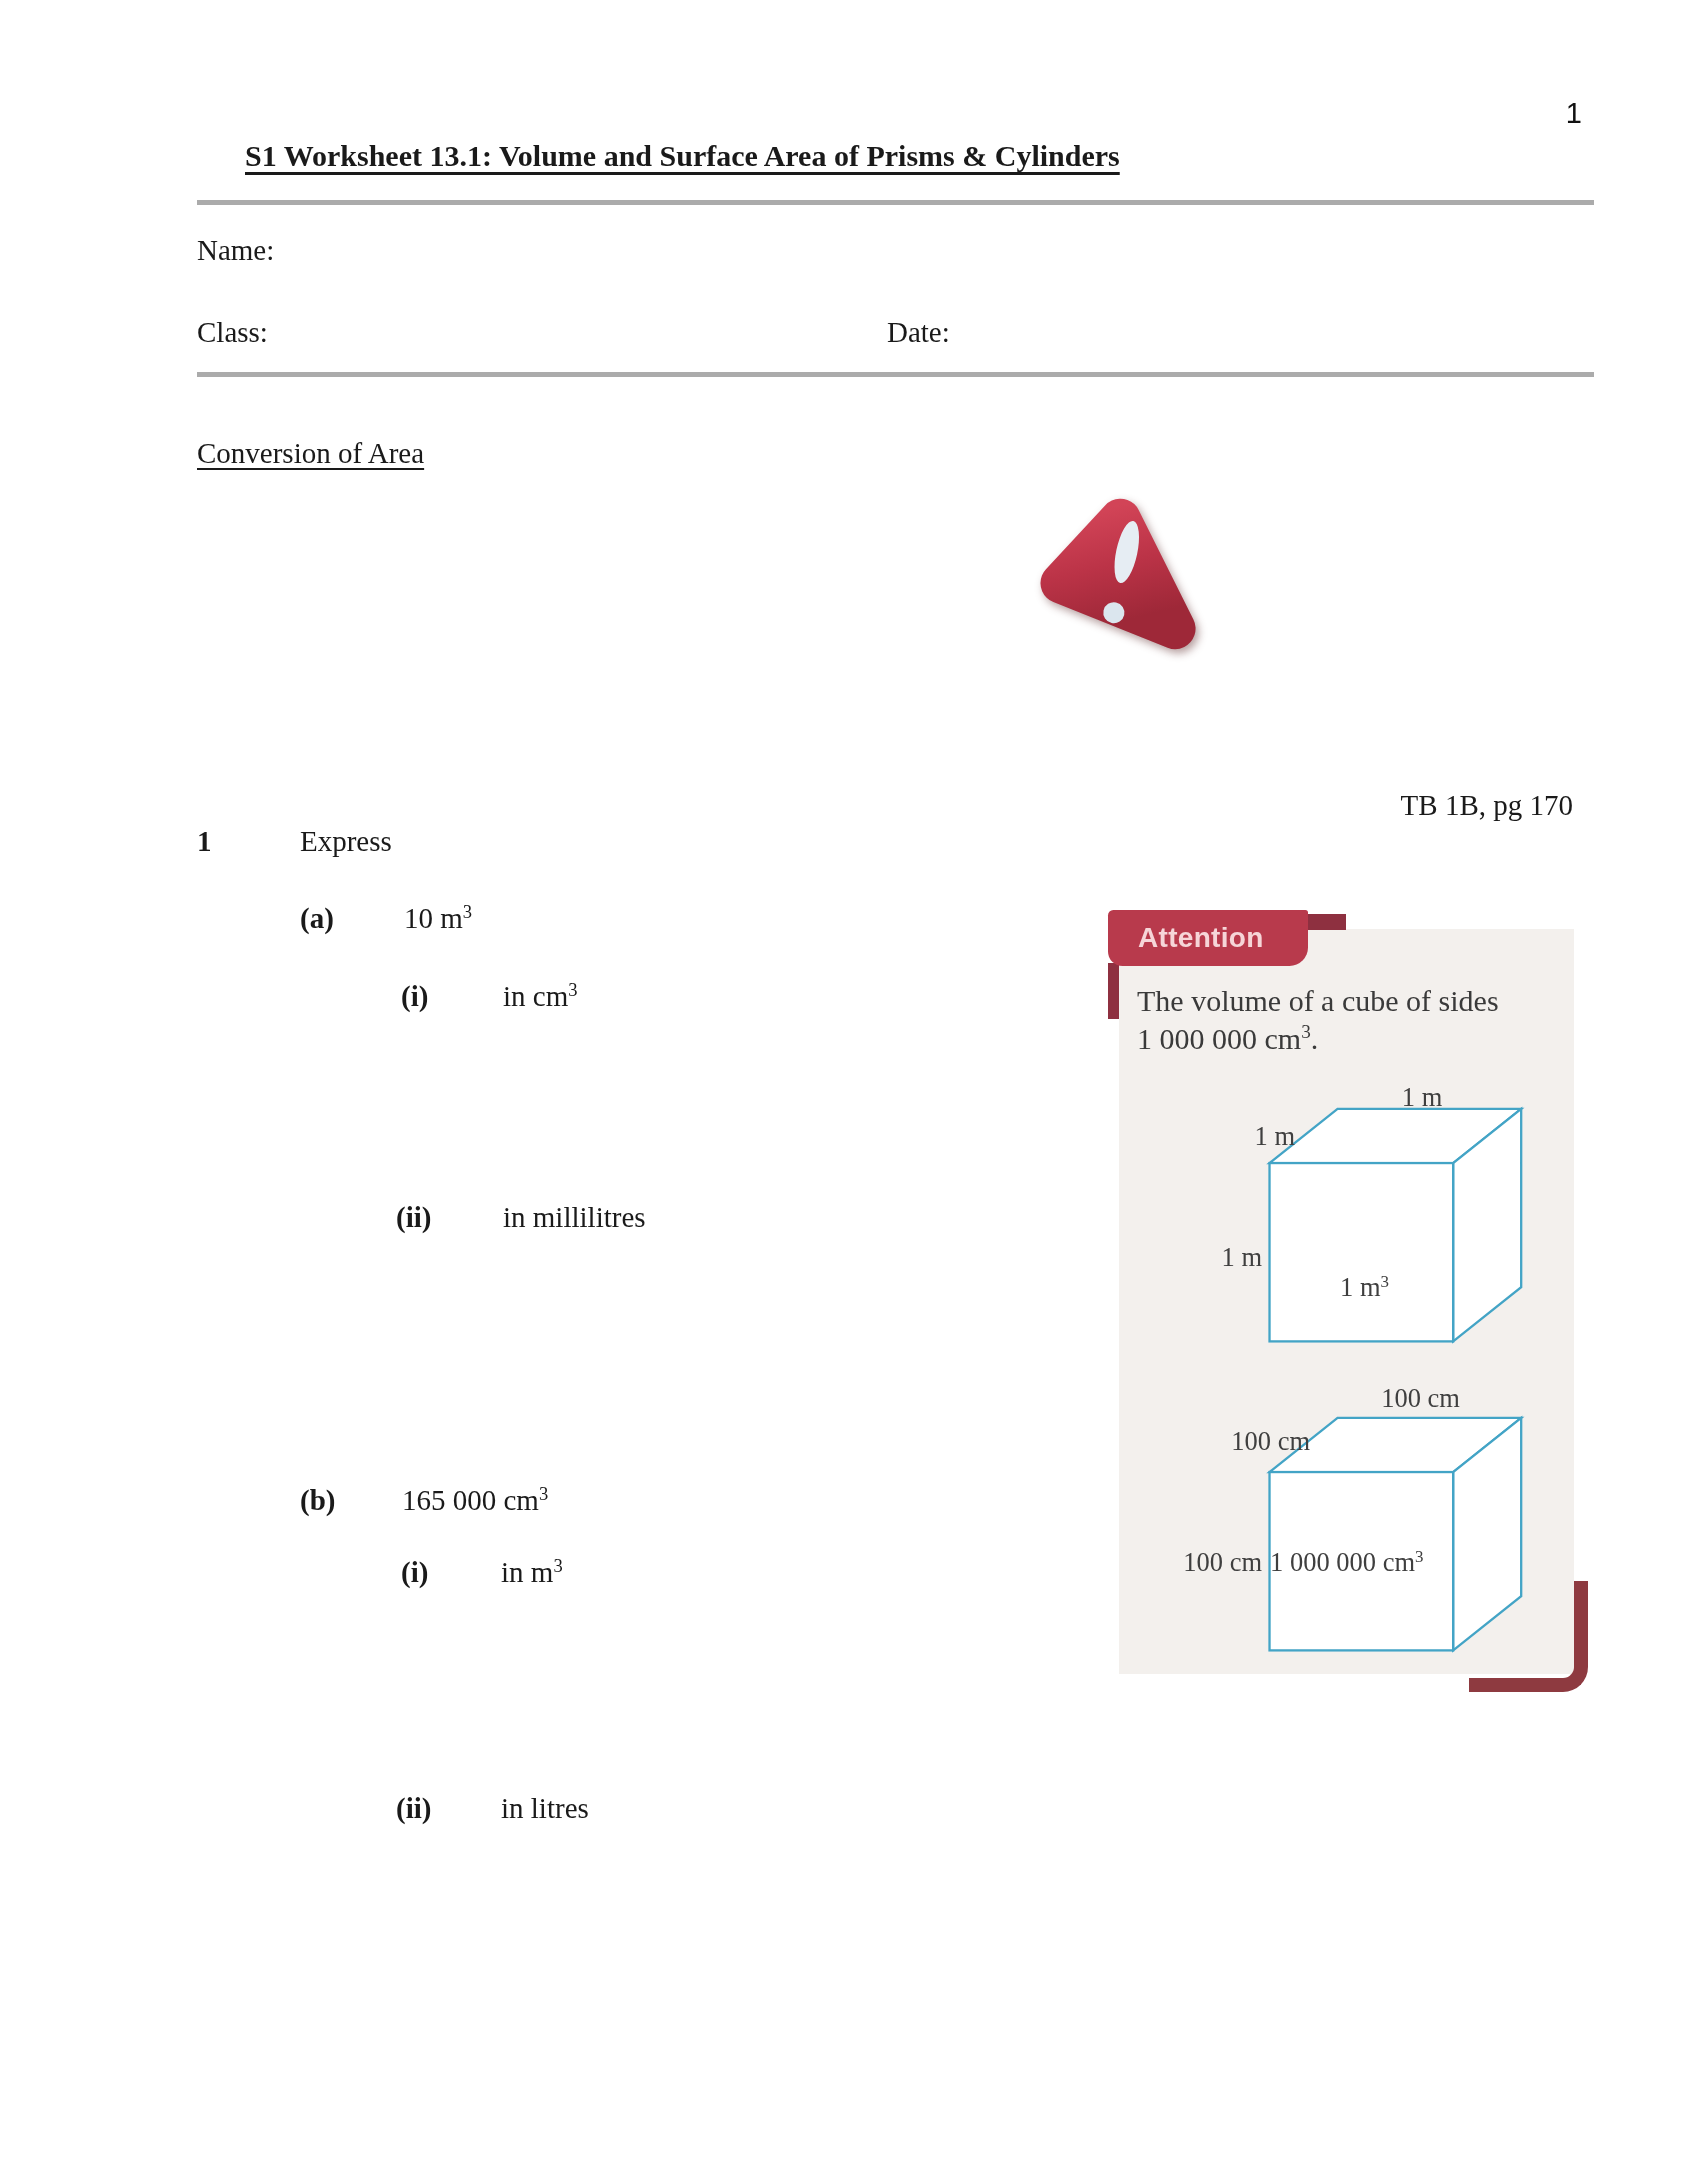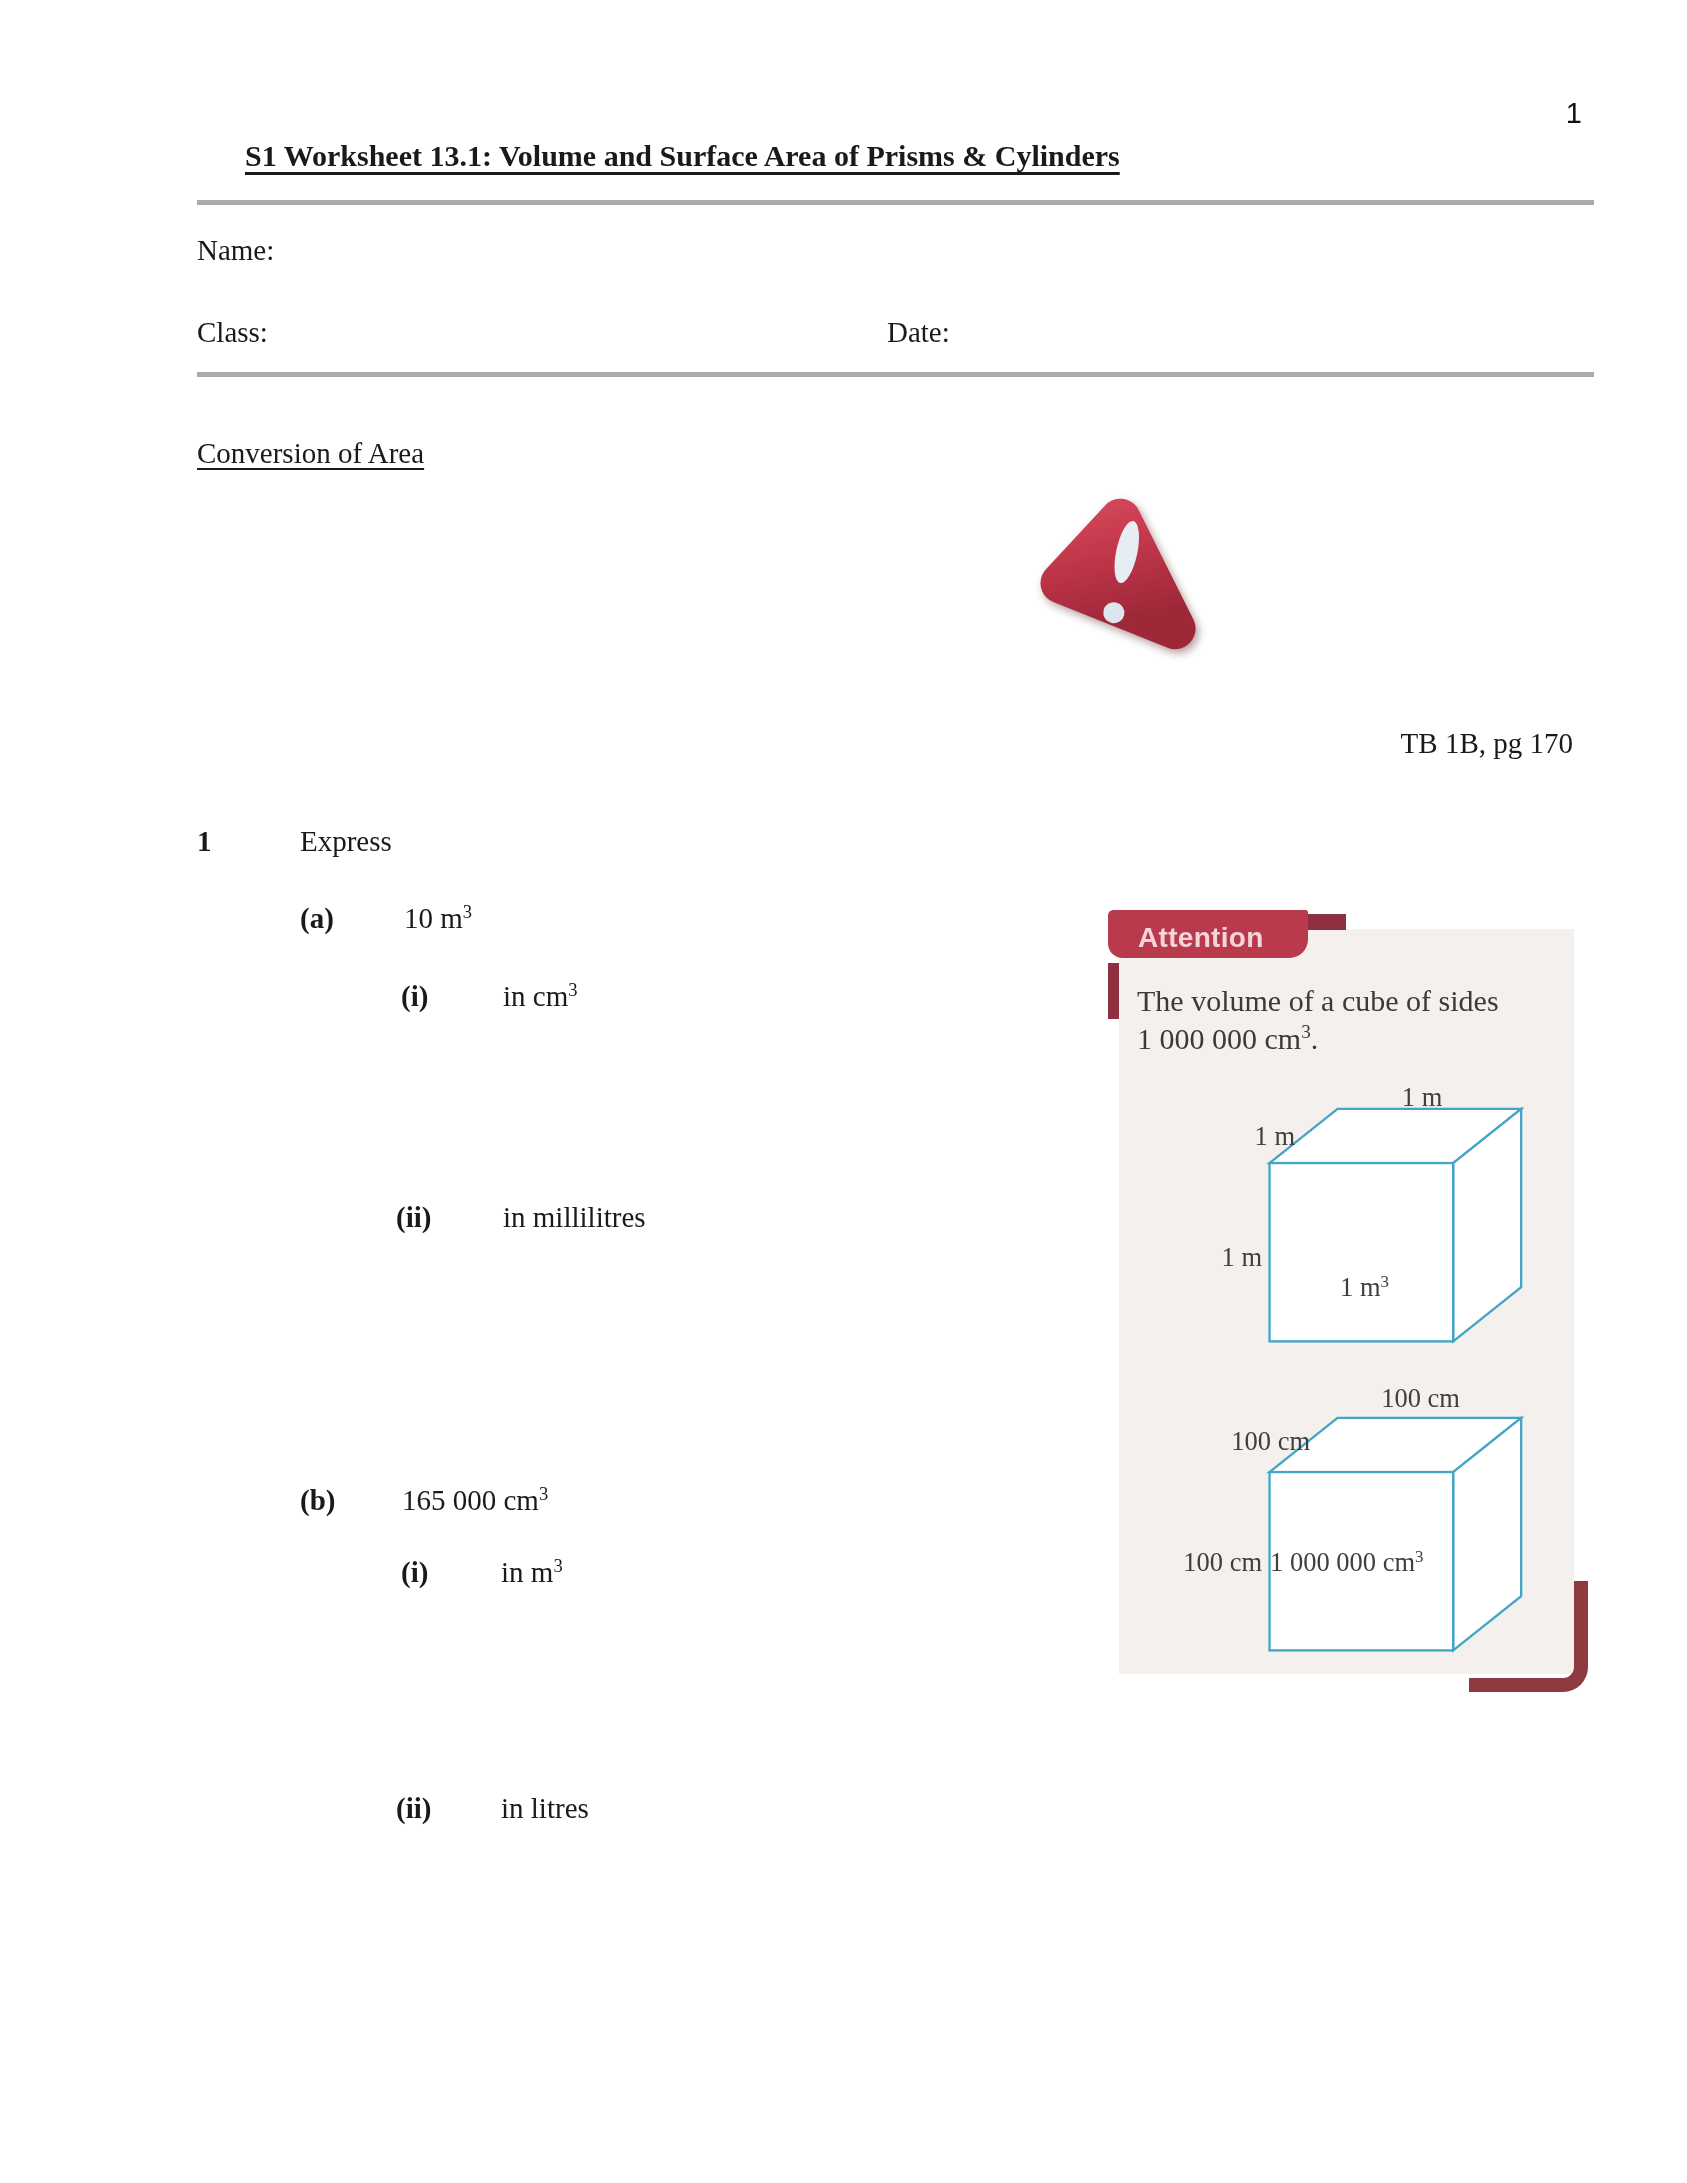--- a/index.html
+++ b/index.html
@@ -36,30 +36,30 @@
   .conv-box{left:503px;top:505px;width:615px;height:197px;border-radius:28px;
     background:linear-gradient(170deg,#bdd352 0%,#b1c943 55%,#a8c03c 100%);
     box-shadow:3.3px 6px 7.3px rgba(110,110,110,.38);}
   .conv-line{position:absolute;left:34px;font-size:36px;color:#27310e;white-space:pre;}
   .conv-line1{top:45px;}
   .conv-line2{top:105px;}
   .litre-italic{font-style:italic;}
 
   .badge-svg{left:1022px;top:480px;filter:drop-shadow(3.3px 4.6px 4px rgba(90,40,40,.45));}
 
-  .tb-ref{left:1323px;top:727px;width:250px;text-align:right;font-size:29px;}
+  .tb-ref{left:1323px;top:789px;width:250px;text-align:right;font-size:29px;}
 
   .q-text{font-size:29px;}
   .q-bold{font-weight:bold;}
 
   
   .attn-panel{left:1119px;top:929px;width:455px;height:745px;background:#f3f0ed;}
   .attn-dash{left:1305px;top:914px;width:41px;height:16px;background:#8e3040;}
   .attn-leftbar{left:1108px;top:963px;width:10.6px;height:56px;background:#8e3040;}
-  .attn-tab{left:1108px;top:910px;width:200px;height:48px;background:#b83a4c;
+  .attn-tab{left:1108px;top:910px;width:200px;height:56px;background:#b83a4c;
     border-radius:5.3px 2.6px 18.5px 14.6px;}
   .attn-tab-label{position:absolute;left:30px;top:0;line-height:56px;
     font-family:"Liberation Sans",sans-serif;font-size:28px;font-weight:bold;
     letter-spacing:0.3px;color:#f6d5d8;}
   .attn-text{left:1137px;top:982px;width:423px;font-size:30px;line-height:38px;color:#3a3a3a;}
   .cube-label{font-size:26.5px;color:#3f3f3f;}
   .bracket{left:1469px;top:1581px;width:105px;height:97px;
     border-right:14.6px solid #8e3a40;border-bottom:14.6px solid #8e3a40;
     border-bottom-right-radius:25px;}
 </style>

